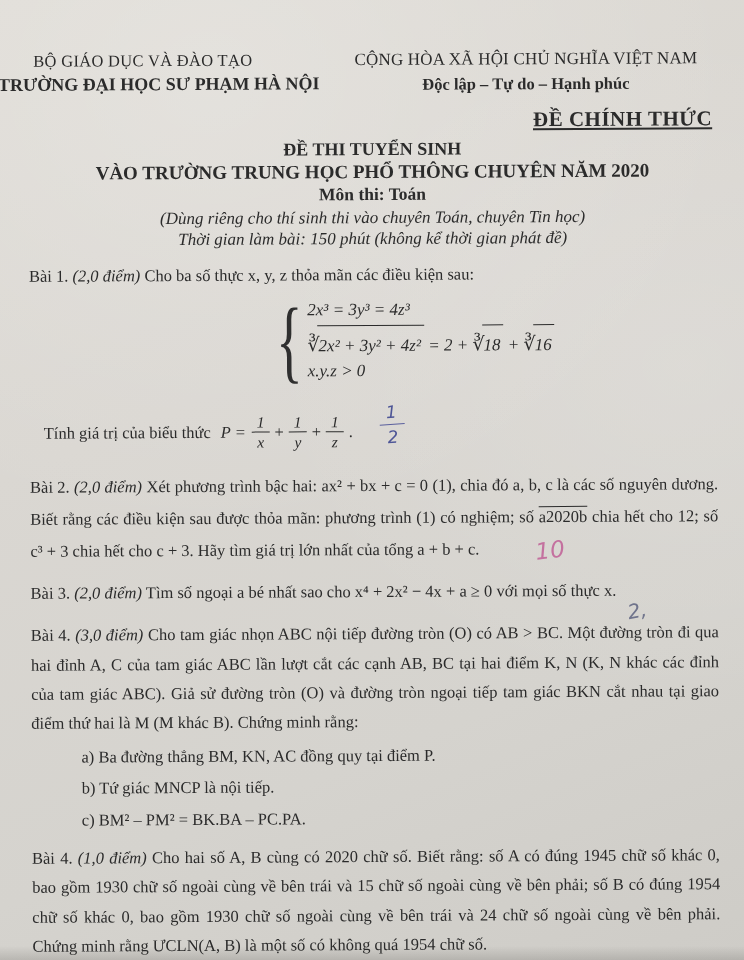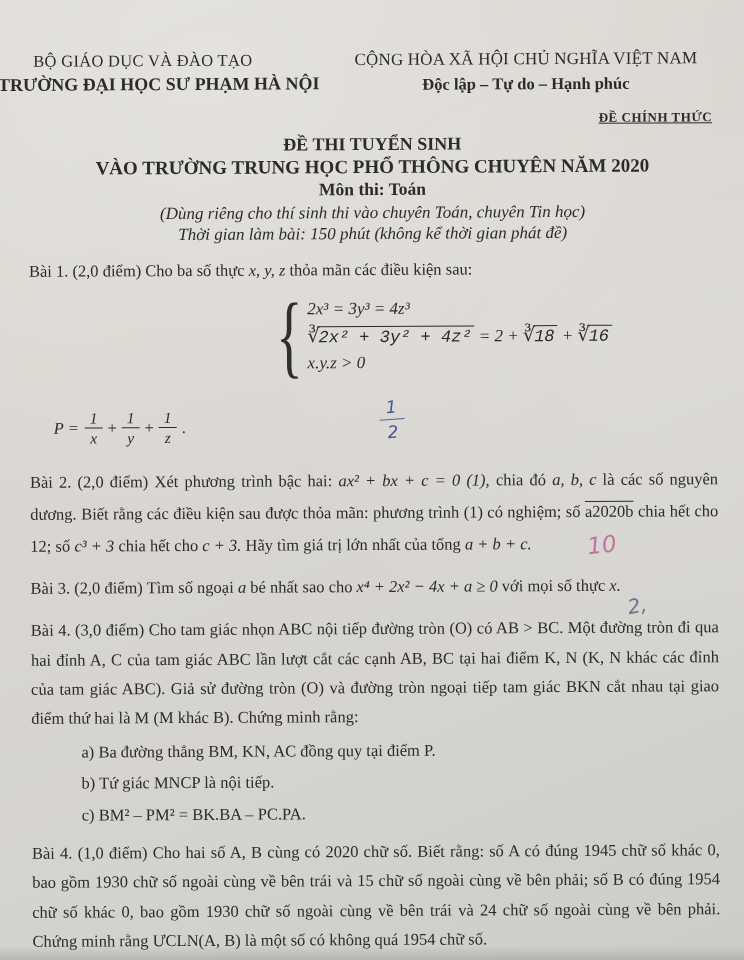--- a/index.html
+++ b/index.html
@@ -27,40 +27,40 @@
   }
   
   .hdr{display:flex;justify-content:space-between;align-items:flex-start;}
   .hdr-left{width:290px;margin-left:-30px;text-align:center;flex-shrink:0;}
   .org1{font-size:16.5px;letter-spacing:0.3px;white-space:nowrap;}
   .org2{font-size:18px;font-weight:bold;white-space:nowrap;margin-top:3px;}
   .hdr-right{width:380px;text-align:center;flex-shrink:0;}
   .rep1{font-size:17px;white-space:nowrap;letter-spacing:0.2px;}
   .rep2{font-size:16.5px;font-weight:bold;margin-top:5px;}
   .stamp-row{text-align:right;margin-top:13px;padding-right:4px;}
-  .stamp{font-size:13px;font-weight:bold;text-decoration:underline;letter-spacing:0.5px;}
+  .stamp{font-size:21px;font-weight:bold;text-decoration:underline;letter-spacing:0.5px;}
   
   .t1{text-align:center;font-weight:bold;font-size:18px;margin-top:6px;}
   .t2{text-align:center;font-weight:bold;font-size:19px;margin-top:1px;}
   .t3{text-align:center;font-weight:bold;font-size:17.5px;margin-top:1px;}
   .t4{text-align:center;font-style:italic;font-size:17px;margin-top:3px;}
   .t5{text-align:center;font-style:italic;font-size:17px;margin-top:1px;}
   
   .para{margin-top:12px;line-height:1.75;text-align:justify;}
   .blabel{font-weight:normal;}
-  .pts{}
-  .m{font-style:italic;}
+  .pts{font-style:italic;}
+  .m{}
   .ovl{text-decoration:overline;}
   
   .system{display:flex;align-items:center;margin:2px 0 0 238px;height:98px;}
   .brace{font-size:92px;font-weight:normal;line-height:0.9;transform:scaleX(0.6);transform-origin:center;margin-right:-4px;color:#2f2f2f;}
   .syslines{display:flex;flex-direction:column;gap:5px;font-size:17px;}
   .sysline{font-style:italic;white-space:nowrap;}
   .root{font-style:normal;font-size:19px;}
-  .rad{display:inline-block;border-top:1.5px solid #2b2b2b;padding:1px 3px 0 1px;margin-left:-2px;line-height:1.15;font-family:Liberation Mono, monospace;}
+  .rad{display:inline-block;border-top:1.5px solid #2b2b2b;padding:10px 3px 0 1px;margin-left:-2px;line-height:1.15;}
   
   .expr{position:relative;display:flex;align-items:center;margin:16px 0 0 14px;height:52px;}
   .frac{display:inline-block;text-align:center;vertical-align:middle;font-style:italic;font-size:15.5px;line-height:1.15;margin:0 4px;}
   .frac .fn{display:block;border-bottom:1.3px solid #2b2b2b;padding:0 5px 1px;}
   .frac .fd{display:block;padding-top:1px;}
   .expr .op{margin:0 1px;font-size:16.5px;}
   .peq{font-style:italic;margin-left:10px;margin-right:2px;}
   
   .hand{font-family:"DejaVu Sans",sans-serif;font-style:italic;}
   .ann-half{position:absolute;left:336px;top:-4px;display:inline-block;text-align:center;color:#4d5596;font-size:17px;transform:rotate(-4deg);}
@@ -114,20 +114,21 @@
     <div class="system">
       <span class="brace">{</span>
       <span class="syslines">
         <span class="sysline">2x³ = 3y³ = 4z³</span>
         <span class="sysline"><span class="root">∛</span><span class="rad">2x² + 3y² + 4z²</span> <span>= 2 +</span> <span class="root">∛</span><span class="rad">18</span> <span>+</span> <span class="root">∛</span><span class="rad">16</span></span>
         <span class="sysline">x.y.z &gt; 0</span>
       </span>
     </div>
 
     <div class="expr">
+      <span>Tính giá trị của biểu thức</span>
       <span class="peq">P =</span>
       <span class="frac">
           <span class="fn">1</span>
           <span class="fd">x</span>
         </span>
       <span class="op">+</span>
       <span class="frac">
           <span class="fn">1</span>
           <span class="fd">y</span>
         </span>

